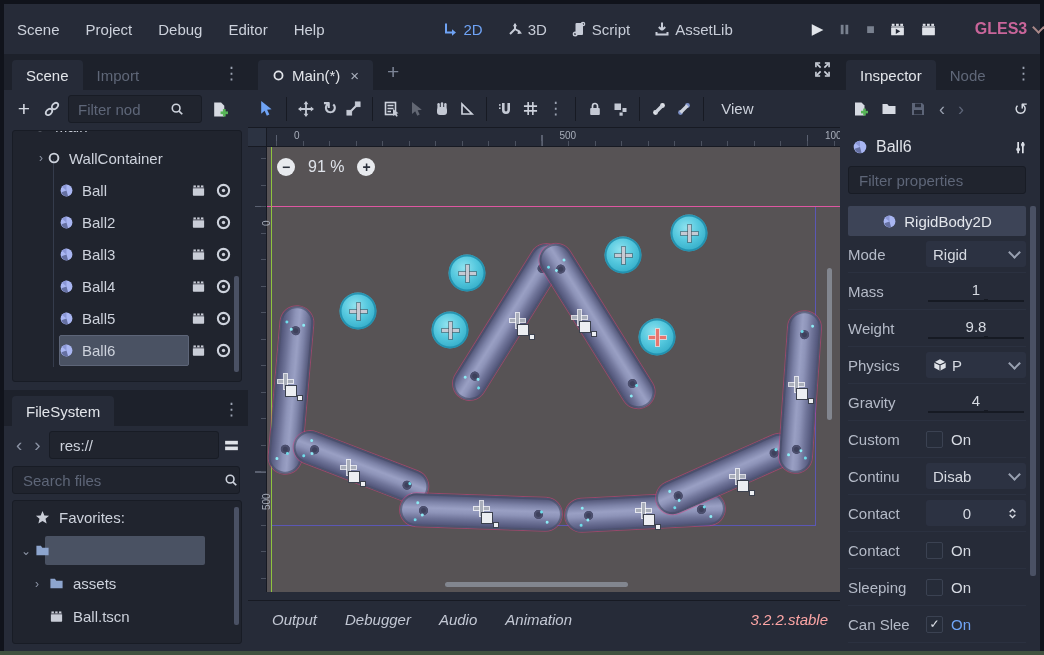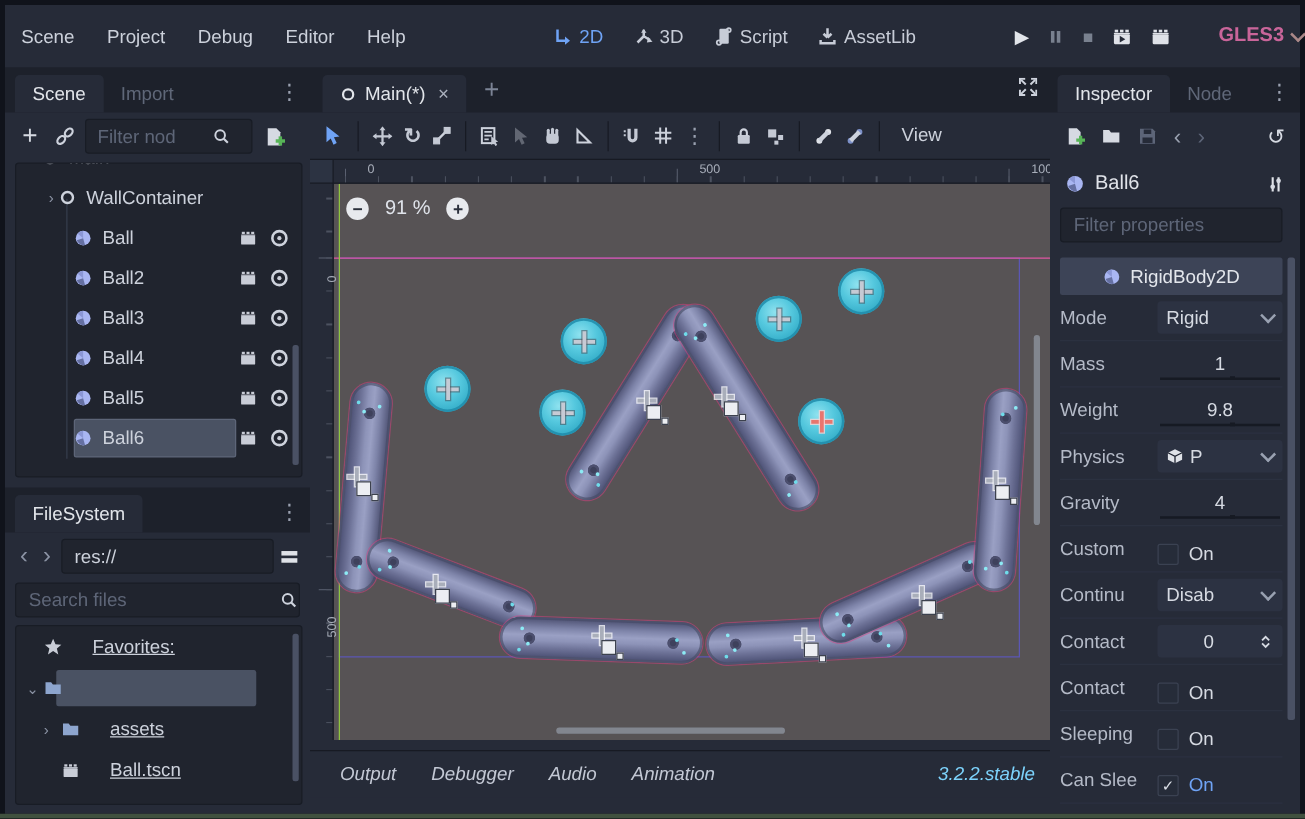--- a/index.html
+++ b/index.html
@@ -54,21 +54,21 @@
   #fs-nav{left:0;top:374px;width:244px;height:34px;display:flex;align-items:center;
           gap:4px;padding:0 8px;box-sizing:border-box;}
   .navbtn{color:#8b93a4;font-size:19px;padding:0 4px;}
   #fs-path{flex:1;height:26px;display:flex;align-items:center;padding:0 8px;}
   #fs-path input{width:100%;}
   #fs-search{left:8px;top:412px;width:228px;height:28px;display:flex;align-items:center;
              padding:0 8px;box-sizing:border-box;}
   #fs-search input{flex:1;}
   #fs-tree{left:8px;top:446px;width:228px;height:142px;overflow:hidden;}
   .frow{position:relative;height:33px;display:flex;align-items:center;}
-  .frow .lbl{margin-left:24px;white-space:nowrap;text-decoration:underline;}
+  .frow .lbl{margin-left:9px;white-space:nowrap;}
   .frow.sel .selbox{position:absolute;left:32px;top:2px;height:29px;width:160px;
                     background:#4a5263;border-radius:2px;}
   
   #center{left:248px;top:54px;width:592px;height:597px;background:#262b38;}
   #scene-tabs{width:592px;}
   #expand-btn{position:absolute;right:10px;top:8px;}
   #canvas-toolbar{left:0;top:36px;width:592px;height:38px;display:flex;align-items:center;
                   gap:9px;padding:0 10px;box-sizing:border-box;border-bottom:1px solid #171a23;}
   .tsep{width:1px;height:24px;background:#171a23;margin:0 2px;}
   #view-btn{margin-left:6px;color:#ccd1db;}
@@ -122,36 +122,36 @@
   .gizmo .sq2{position:absolute;left:22px;top:22px;width:4px;height:4px;background:#eceef2;
               border:1px solid #3c414e;}
   #zoomer{position:absolute;display:flex;align-items:center;gap:13px;color:#dfe3ea;font-size:16px;}
   .zbtn{width:18px;height:18px;border-radius:50%;background:#e8eaee;color:#2b303c;display:flex;
         align-items:center;justify-content:center;font-size:14px;font-weight:bold;line-height:1;}
   .sb{position:absolute;background:#8a8f9a;border-radius:3px;opacity:.85;}
   
   #bottom-bar{left:0;top:546px;width:592px;height:38px;background:#262b38;border-top:1px solid #171a23;
               display:flex;align-items:center;padding:0 12px;box-sizing:border-box;gap:4px;font-style:italic;}
   .bbtn{padding:4px 12px;color:#c3c8d4;}
-  #version{margin-left:auto;color:#7dd3fc;}
+  #version{margin-left:auto;color:#fca5a5;}
   
   #inspector{left:840px;top:54px;width:200px;height:597px;background:#262b38;}
   #insp-toolbar{left:0;top:36px;width:200px;height:38px;display:flex;align-items:center;
                 gap:13px;padding:0 12px;box-sizing:border-box;}
   #node-row{left:0;top:78px;width:200px;height:30px;display:flex;align-items:center;gap:8px;
             padding:0 12px;box-sizing:border-box;font-size:16px;color:#e0e3e9;}
   #insp-filter{left:8px;top:112px;width:178px;height:28px;display:flex;align-items:center;
                padding:0 8px;box-sizing:border-box;}
   #insp-filter input{flex:1;}
   #category{left:8px;top:152px;width:178px;height:30px;background:#3d4457;border-radius:2px;
             display:flex;align-items:center;justify-content:center;gap:7px;color:#e3e6ec;}
   #props{left:8px;top:182px;width:178px;}
   .prow{height:36px;display:flex;align-items:center;border-bottom:1px solid #2b3140;}
   .prow .plbl{width:78px;color:#b4bac7;white-space:nowrap;overflow:hidden;}
-  .pctl{flex:1;display:flex;align-items:flex-end;height:26px;}
+  .pctl{flex:1;display:flex;align-items:center;height:26px;}
   .ctl-box{flex:1;display:flex;align-items:center;background:#2c3242;border-radius:3px;
            height:26px;padding:0 7px;gap:5px;box-sizing:border-box;color:#d6dae2;}
   .ctl-box .val{flex:1;}
   .num{flex:1;text-align:center;color:#d6dae2;border-bottom:2px solid #161a23;position:relative;
        padding-bottom:2px;margin:0 2px;}
   .num::after{content:"";position:absolute;left:58%;bottom:-2px;width:4px;height:3px;background:#161a23;}
   .ckrow{display:flex;align-items:center;gap:8px;}
   .ckbox{width:15px;height:15px;border-radius:2px;background:#262c39;border:1px solid #3b4252;
          display:flex;align-items:center;justify-content:center;font-size:12px;color:#dde1e8;}
   .ck-on{color:#d6dae2;}

